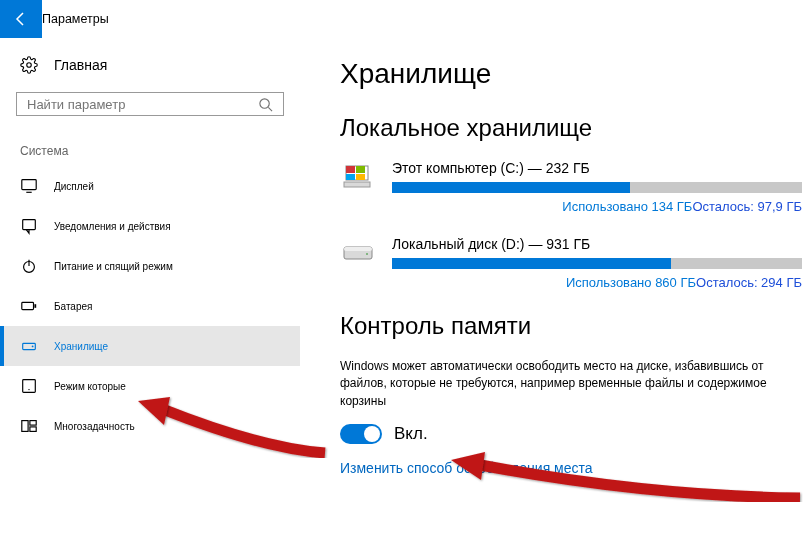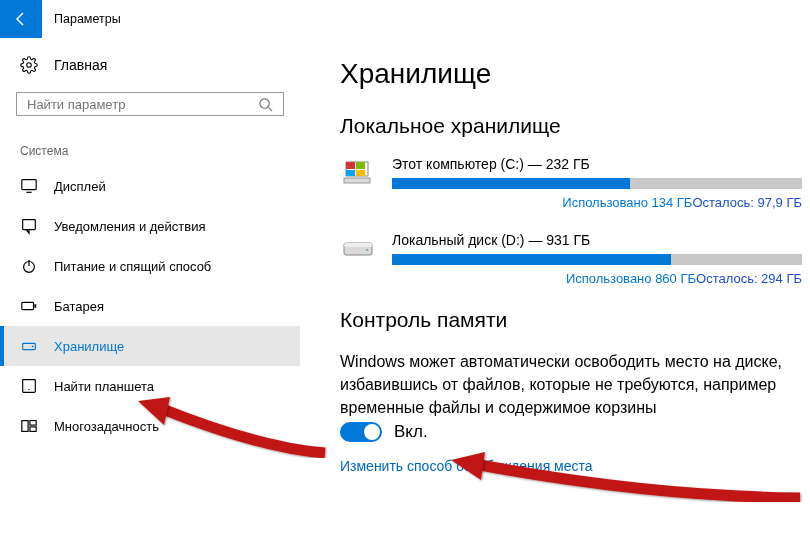--- a/index.html
+++ b/index.html
@@ -1,47 +1,47 @@
 <!DOCTYPE html>
 <html><head>
 <meta charset="utf-8">
 <style>
 *{margin:0;padding:0;box-sizing:border-box;font-family:"Segoe UI",Tahoma,sans-serif}
 body{background:#fff;width:810px;height:540px;overflow:hidden;color:#000}
 .title-bar{display:flex;align-items:center;height:38px}
 .back-btn{width:42px;height:38px;background:#0078d7;display:flex;align-items:center;justify-content:center;color:#fff}
-.title-txt{font-size:12.5px;margin-left:12px;color:#000}
+.title-txt{font-size:12.5px;margin-left:0;color:#000}
 .app{display:flex;height:calc(100% - 38px)}
 .sidebar{width:300px;padding:12px 0 0 0}
 .home{display:flex;align-items:center;padding:6px 20px 14px 20px}
 .home .cog{width:18px;height:18px;margin-right:16px;display:flex;align-items:center;justify-content:center}
 .home span{font-size:14px}
 .search-box{margin:4px 16px 18px 16px;height:24px;border:1px solid #999;display:flex;align-items:center;padding:0 10px;justify-content:space-between}
 .search-box input{border:none;outline:none;font-size:13px;flex:1;background:transparent}
 .search-box .sicon{opacity:.7}
 .group-label{padding:10px 20px 8px 20px;font-size:12px;color:#666}
 .nav-item{display:flex;align-items:center;padding:11px 20px;cursor:pointer;position:relative}
 .nav-item .nicon{width:18px;height:18px;margin-right:16px;display:flex;align-items:center;justify-content:center}
-.nav-item span{font-size:13px}
+.nav-item span{font-size:10px}
 .nav-item.active{background:#e6e6e6}
 .nav-item.active::before{content:"";position:absolute;left:0;top:0;bottom:0;width:4px;background:#0078d7}
 .nav-item.active span{color:#0078d7}
 .main{flex:1;padding:20px 8px 0 40px}
 .main h1{font-size:28px;font-weight:300;margin-bottom:24px}
-.main h2{font-size:21px;font-weight:400;margin-bottom:18px;margin-top:10px}
+.main h2{font-size:24px;font-weight:400;margin-bottom:18px;margin-top:10px}
 .drive{display:flex;margin-bottom:22px}
 .drive-icon{width:38px;height:28px;margin-right:14px;display:flex;align-items:center;justify-content:center;margin-top:2px}
 .drive-body{flex:1}
 .drive-title{font-size:14px;margin-bottom:6px}
 .drive-bar{height:11px;background:#c8c8c8;position:relative;margin-bottom:6px}
 .drive-bar .fill{position:absolute;left:0;top:0;bottom:0;background:#0078d7}
 .drive-stats{display:flex;justify-content:flex-end;font-size:13px}
 .drive-stats .used{color:#0078d7}
 .drive-stats .remaining{color:#1d4ed8}
-.desc{font-size:16px;line-height:1.45;margin-bottom:2px;color:#000;padding-right:10px}
+.desc{font-size:12px;line-height:1.45;margin-bottom:14px;color:#000;padding-right:10px}
 .toggle-row{display:flex;align-items:center;margin-bottom:16px}
 .toggle{width:42px;height:20px;background:#0078d7;border-radius:10px;position:relative;margin-right:12px}
 .toggle .knob{position:absolute;right:2px;top:2px;width:16px;height:16px;background:#fff;border-radius:50%}
 .toggle-lbl{font-size:17px}
 .link{color:#0067c0;font-size:14px;cursor:pointer}
 .arrow{position:absolute;pointer-events:none}
 svg{display:block}
 </style>
 </head>
 <body>
@@ -94,21 +94,21 @@
           </span>
           <span>Уведомления и действия</span>
         </div>
         <div class="nav-item">
           <span class="nicon">
             <svg width="18" height="18" viewBox="0 0 20 20">
               <circle cx="10" cy="11" r="6" stroke="#000" fill="none" stroke-width="1.3"></circle>
               <line x1="10" y1="3" x2="10" y2="10" stroke="#000" stroke-width="1.3"></line>
             </svg>
           </span>
-          <span>Питание и спящий способ</span>
+          <span>Питание и спящий режим</span>
         </div>
         <div class="nav-item">
           <span class="nicon">
             <svg width="18" height="18" viewBox="0 0 20 20">
               <rect x="2" y="6" width="13" height="8" rx="1" stroke="#000" fill="none" stroke-width="1.3"></rect>
               <rect x="16" y="8" width="2" height="4" fill="#000"></rect>
             </svg>
           </span>
           <span>Батарея</span>
         </div>
@@ -121,21 +121,21 @@
           </span>
           <span>Хранилище</span>
         </div>
         <div class="nav-item">
           <span class="nicon">
             <svg width="18" height="18" viewBox="0 0 20 20">
               <rect x="3" y="3" width="14" height="14" rx="1" stroke="#000" fill="none" stroke-width="1.3"></rect>
               <circle cx="10" cy="14" r="0.8" fill="#000"></circle>
             </svg>
           </span>
-          <span>Найти планшета</span>
+          <span>Режим которые</span>
         </div>
         <div class="nav-item">
           <span class="nicon">
             <svg width="18" height="18" viewBox="0 0 20 20">
               <rect x="2" y="4" width="7" height="12" stroke="#000" fill="none" stroke-width="1.3"></rect>
               <rect x="11" y="4" width="7" height="5" stroke="#000" fill="none" stroke-width="1.3"></rect>
               <rect x="11" y="11" width="7" height="5" stroke="#000" fill="none" stroke-width="1.3"></rect>
             </svg>
           </span>
           <span>Многозадачность</span>

